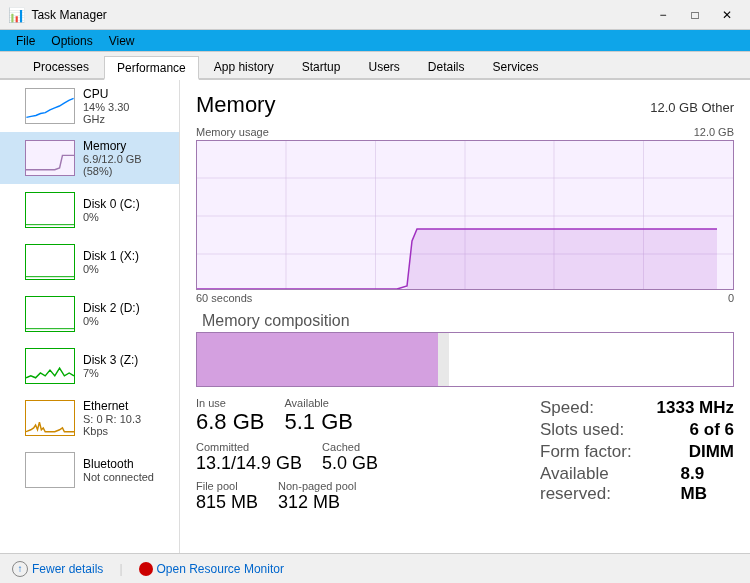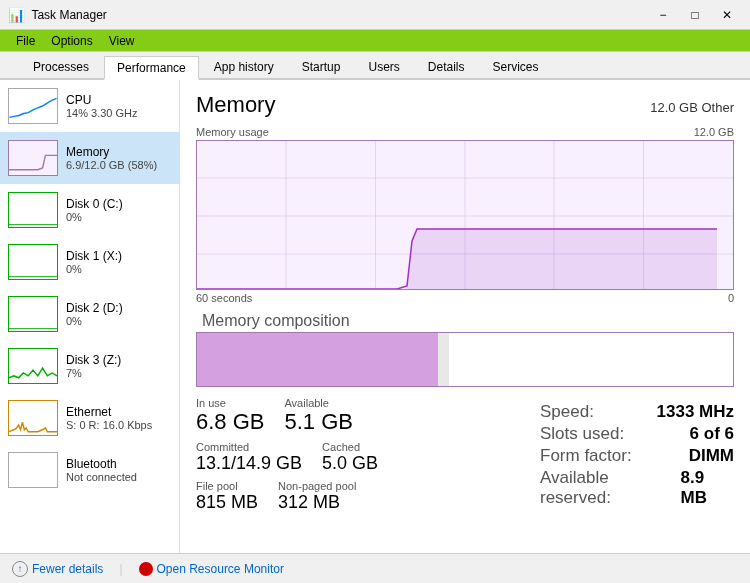--- a/index.html
+++ b/index.html
@@ -5,34 +5,34 @@
     * { margin: 0; padding: 0; box-sizing: border-box; }
     body { font-family: 'Segoe UI', Arial, sans-serif; font-size: 12px; background: #f0f0f0; color: #000; width: 750px; height: 583px; overflow: hidden; }
     
     
     .title-bar { background: #f0f0f0; display: flex; align-items: center; justify-content: space-between; padding: 6px 8px; border-bottom: 1px solid #ccc; height: 30px; }
     .title-bar-left { display: flex; align-items: center; gap: 6px; font-size: 12px; }
     .title-bar-controls { display: flex; gap: 2px; }
     .title-btn { width: 30px; height: 20px; background: transparent; border: none; cursor: pointer; font-size: 12px; display: flex; align-items: center; justify-content: center; color: #000; }
     
     
-    .menu-bar { display: flex; align-items: center; padding: 2px 8px; background: #84cc16; border-bottom: 1px solid #ccc; height: 22px; }
+    .menu-bar { display: flex; align-items: center; padding: 2px 8px; background: #0ea5e9; border-bottom: 1px solid #ccc; height: 22px; }
     .menu-item { padding: 2px 8px; cursor: pointer; font-size: 12px; }
     
     
     .tab-bar { display: flex; align-items: flex-end; background: #f0f0f0; border-bottom: 2px solid #ccc; padding: 0 20px; height: 28px; }
     .tab { padding: 4px 12px; cursor: pointer; font-size: 12px; border: 1px solid transparent; border-bottom: none; margin-right: 2px; background: transparent; height: 24px; display: flex; align-items: center; }
     .tab.active { background: #fff; border-color: #ccc; border-bottom: 2px solid #fff; margin-bottom: -2px; z-index: 1; }
     
     
     .main { display: flex; height: calc(583px - 30px - 22px - 28px - 30px); }
     
     
     .sidebar { width: 180px; background: #fff; border-right: 1px solid #ddd; overflow-y: auto; }
-    .sidebar-item { display: flex; align-items: center; padding: 6px 8px; cursor: pointer; border-bottom: none; min-height: 52px; }
+    .sidebar-item { display: flex; align-items: center; padding: 6px 25px; cursor: pointer; border-bottom: none; min-height: 52px; }
     .sidebar-item.active { background: #cce4f7; }
     .sidebar-thumb { width: 50px; height: 36px; border: 1px solid #aaa; margin-right: 8px; flex-shrink: 0; position: relative; overflow: hidden; background: #fff; }
     .sidebar-info { flex: 1; }
     .sidebar-name { font-size: 12px; font-weight: 400; }
     .sidebar-value { font-size: 11px; color: #444; }
     
     
     .cpu-thumb { position: relative; }
     .cpu-thumb svg { position: absolute; bottom: 0; left: 0; width: 100%; height: 100%; }
     
@@ -175,21 +175,21 @@
 
     <div class="sidebar-item">
       <div class="sidebar-thumb" style="border-color:#cc8800;">
         <svg viewBox="0 0 50 36" xmlns="http://www.w3.org/2000/svg">
           <rect x="0" y="0" width="50" height="36" fill="#fff"></rect>
           <polyline points="0,32 5,30 8,28 10,25 12,30 14,22 16,30 18,28 20,32 25,32 30,32 35,30 38,28 40,32 50,32" fill="none" stroke="#cc8800" stroke-width="1.5"></polyline>
         </svg>
       </div>
       <div class="sidebar-info">
         <div class="sidebar-name">Ethernet</div>
-        <div class="sidebar-value">S: 0  R: 16.0 Kbps</div>
+        <div class="sidebar-value">S: 0  R: 10.3 Kbps</div>
       </div>
     </div>
 
     <div class="sidebar-item">
       <div class="sidebar-thumb" style="border-color:#aaa;">
         <svg viewBox="0 0 50 36" xmlns="http://www.w3.org/2000/svg">
           <rect x="0" y="0" width="50" height="36" fill="#fff"></rect>
         </svg>
       </div>
       <div class="sidebar-info">
@@ -238,21 +238,21 @@
 
     <div style="margin-bottom:2px;">
       <span style="font-size:16px;color:#555;padding-left:6px;">Memory composition</span>
     </div>
     <div class="mem-composition">
       <div class="mem-comp-fill" style="width:45%;"></div>
       <div class="mem-comp-divider" style="left:45%;"></div>
       <div style="position:absolute;left:45%;top:0;width:2%;height:100%;background:#e8e8e8;"></div>
     </div>
 
-    <div style="display:flex;gap:8px;margin-top:6px;align-items:center;">
+    <div style="display:flex;gap:8px;margin-top:6px;">
 
       <div style="flex:1;">
         <div style="display:flex;gap:20px;margin-bottom:6px;">
           <div>
             <div style="font-size:11px;color:#555;">In use</div>
             <div style="font-size:22px;font-weight:300;">6.8 GB</div>
           </div>
           <div>
             <div style="font-size:11px;color:#555;">Available</div>
             <div style="font-size:22px;font-weight:300;">5.1 GB</div>

